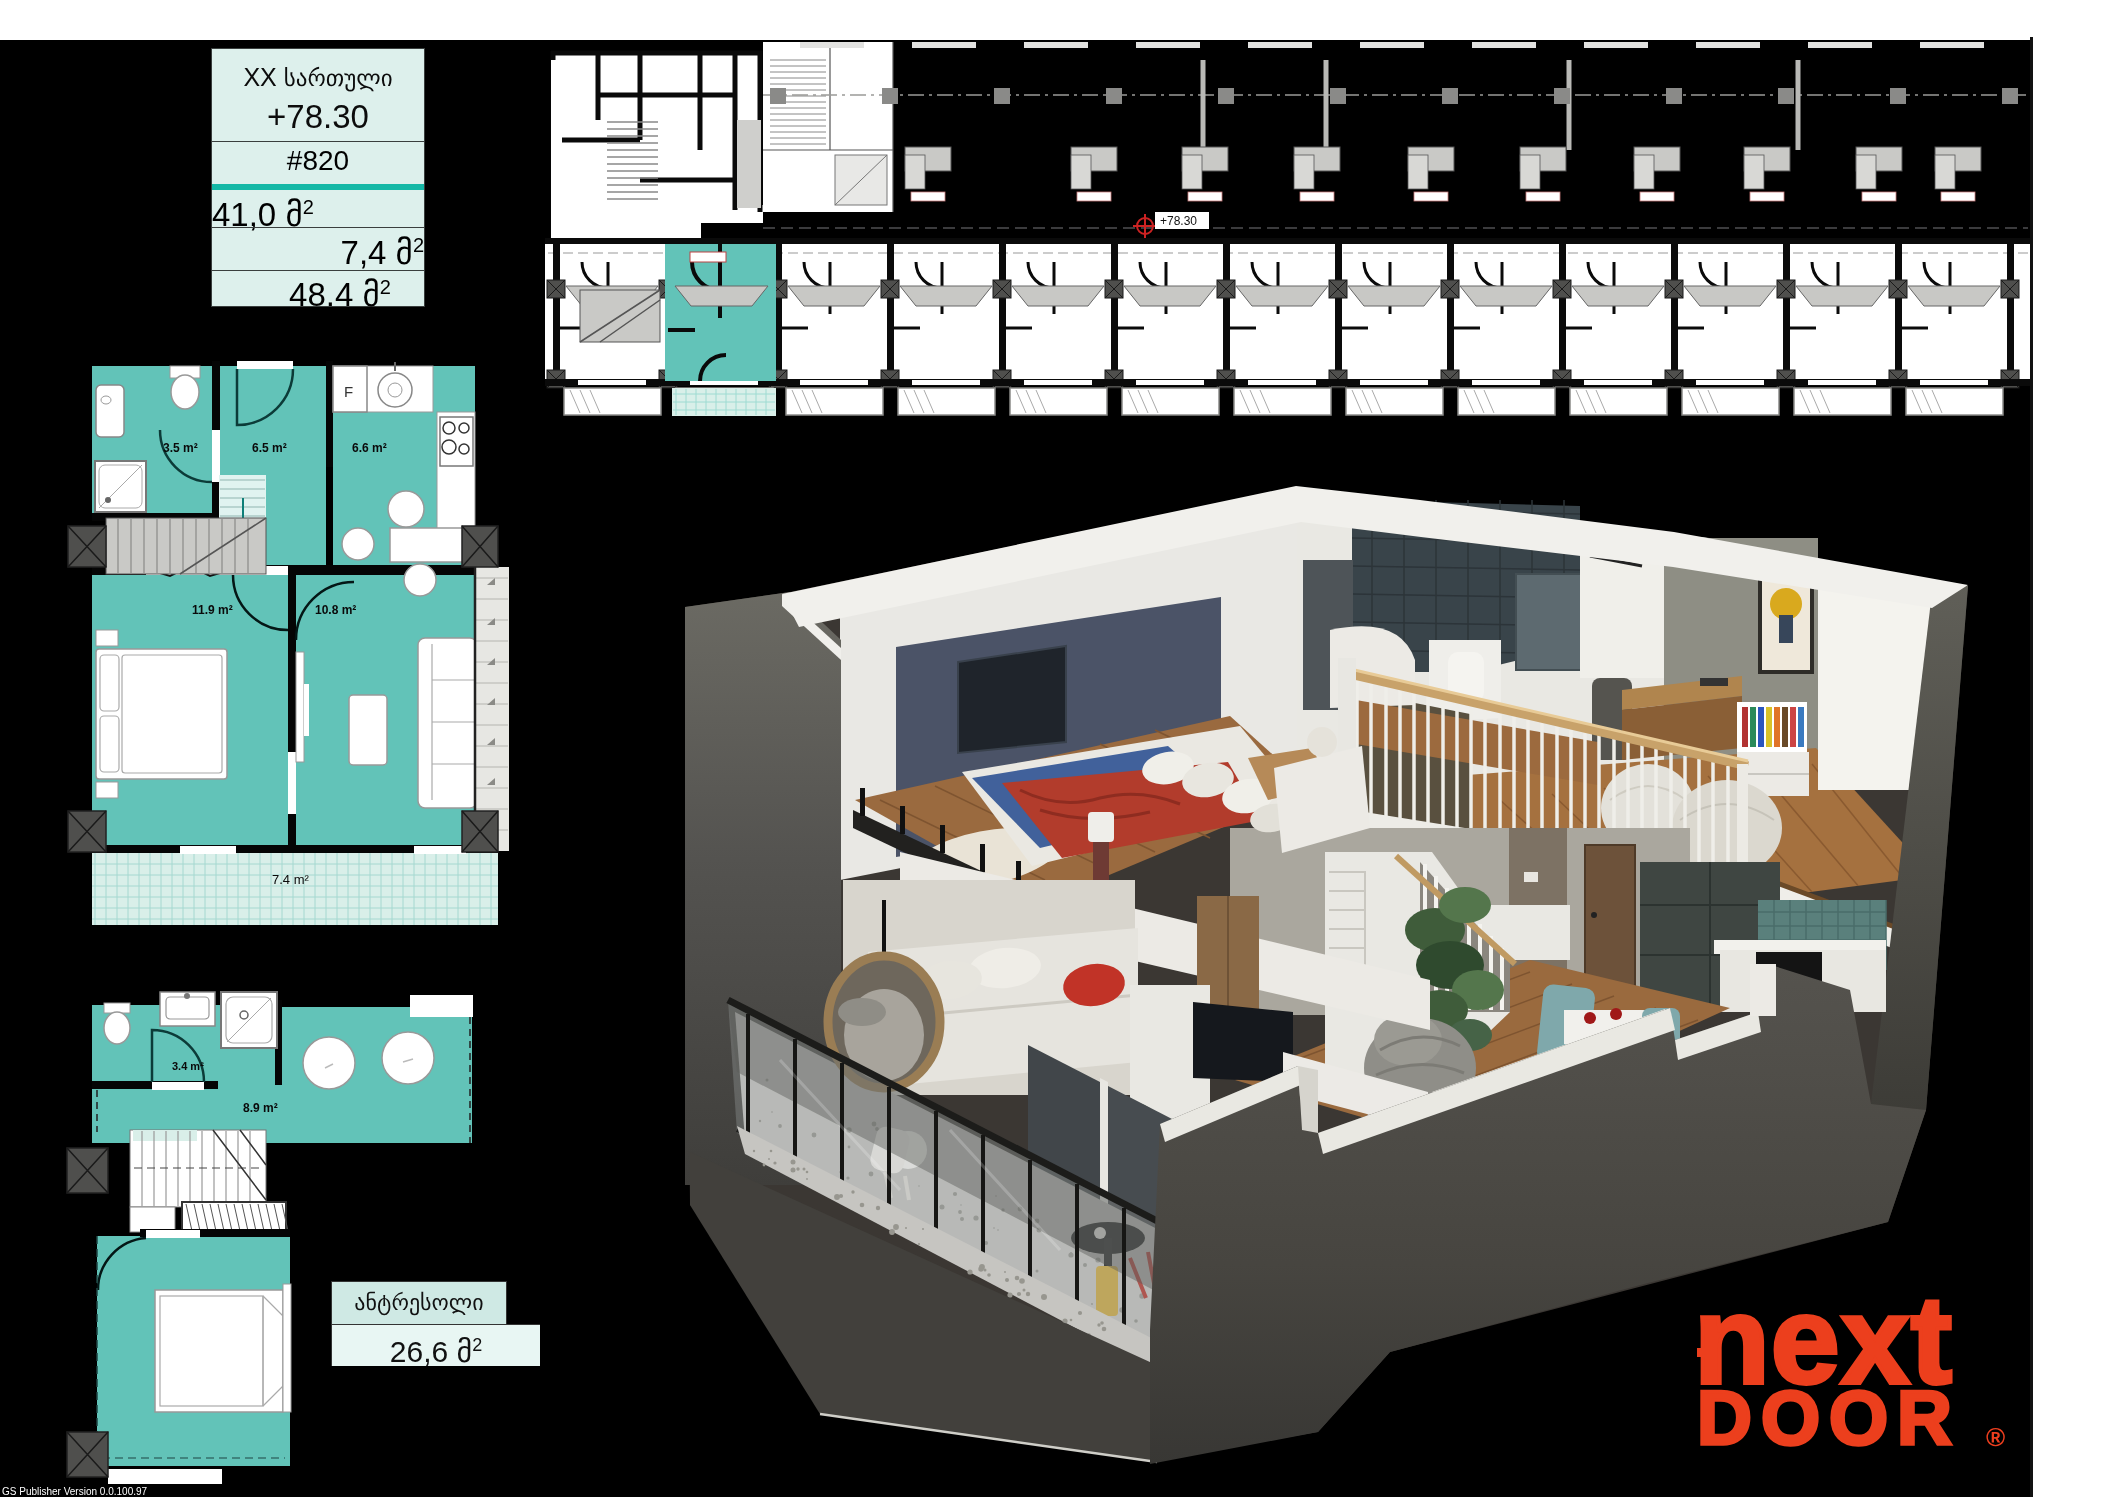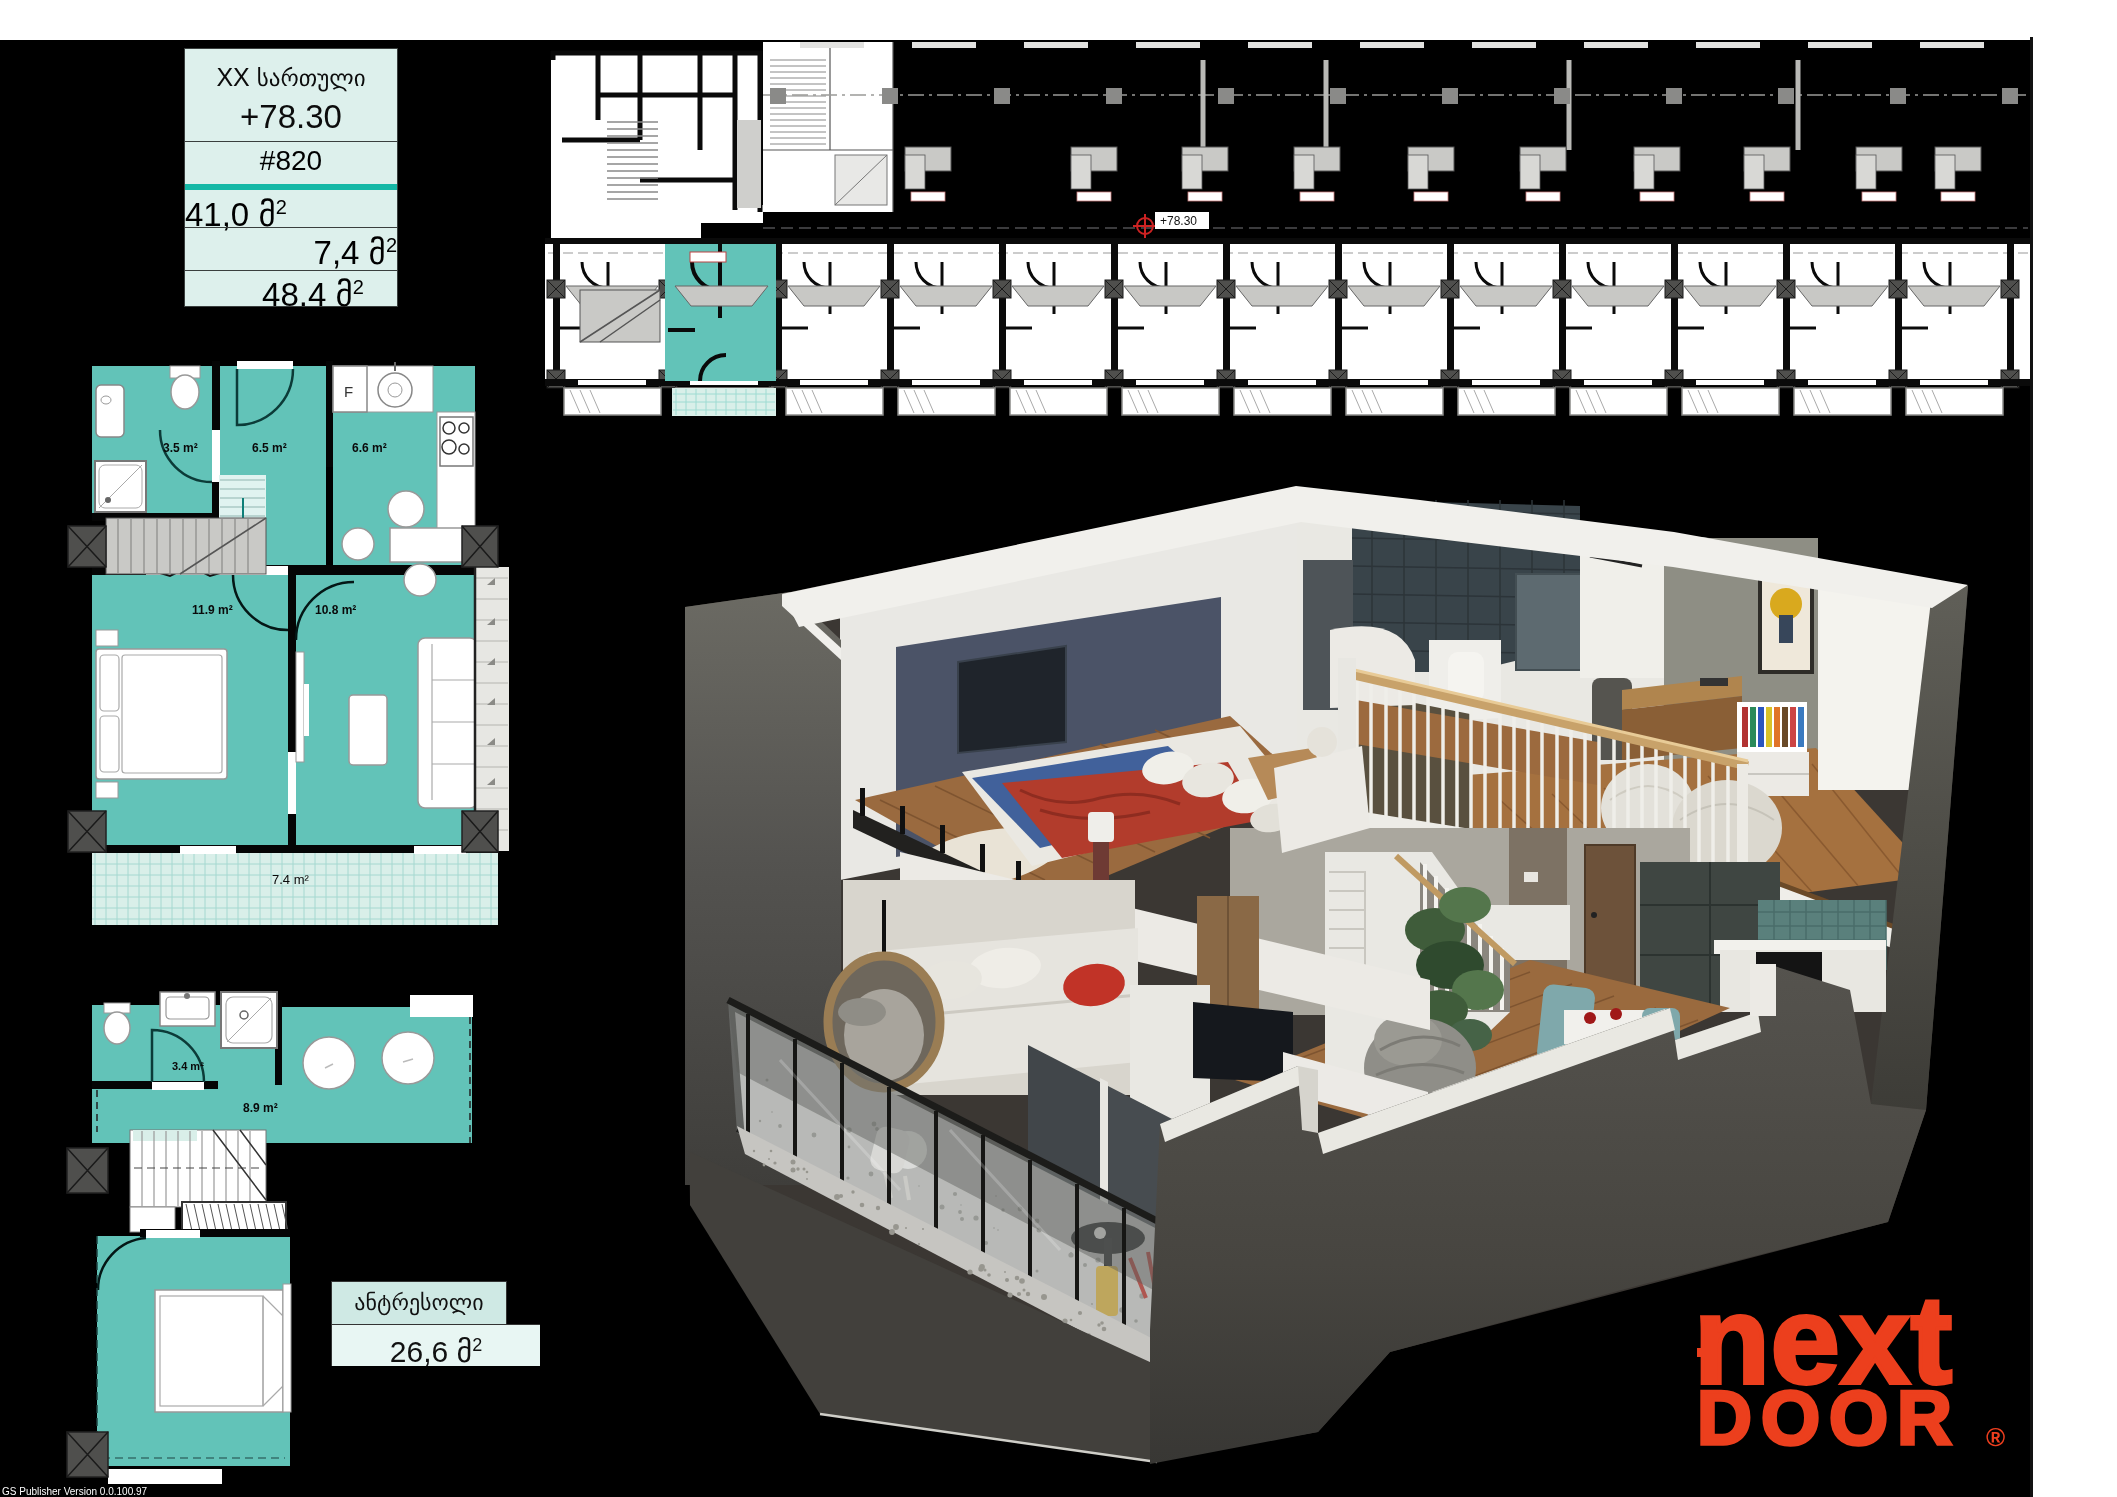--- a/index.html
+++ b/index.html
@@ -8,21 +8,21 @@
 </style>
 </head>
 <body>
 
 <div class="abs" style="left:0;top:0;width:2117px;height:40px;background:#fff;"></div>
 
 <div class="abs" style="left:2033px;top:0;width:84px;height:1497px;background:#fff;"></div>
 
 <div class="abs" style="left:2030px;top:37px;width:3px;height:1460px;background:#111;"></div>
 
-<div class="abs" style="left:184px;top:48px;width:212px;height:257px;background:#ddf0ec;border:1px solid #3a3f3e;">
+<div class="abs" style="left:211px;top:48px;width:212px;height:257px;background:#ddf0ec;border:1px solid #3a3f3e;">
 
   <div class="abs" style="left:0;top:0;width:212px;height:92px;text-align:center;color:#0c0c0c;">
     <div style="margin-top:14px;font-size:25px;">XX <span style="font-size:23px;">სართული</span></div>
     <div style="font-size:33px;margin-top:6px;">+78.30</div>
   </div>
 
   <div class="abs" style="left:0;top:92px;width:212px;height:43px;border-top:1px solid #3a3f3e;text-align:center;">
       <div style="margin-top:3px;font-size:28px;">#820</div>
     </div>
 

